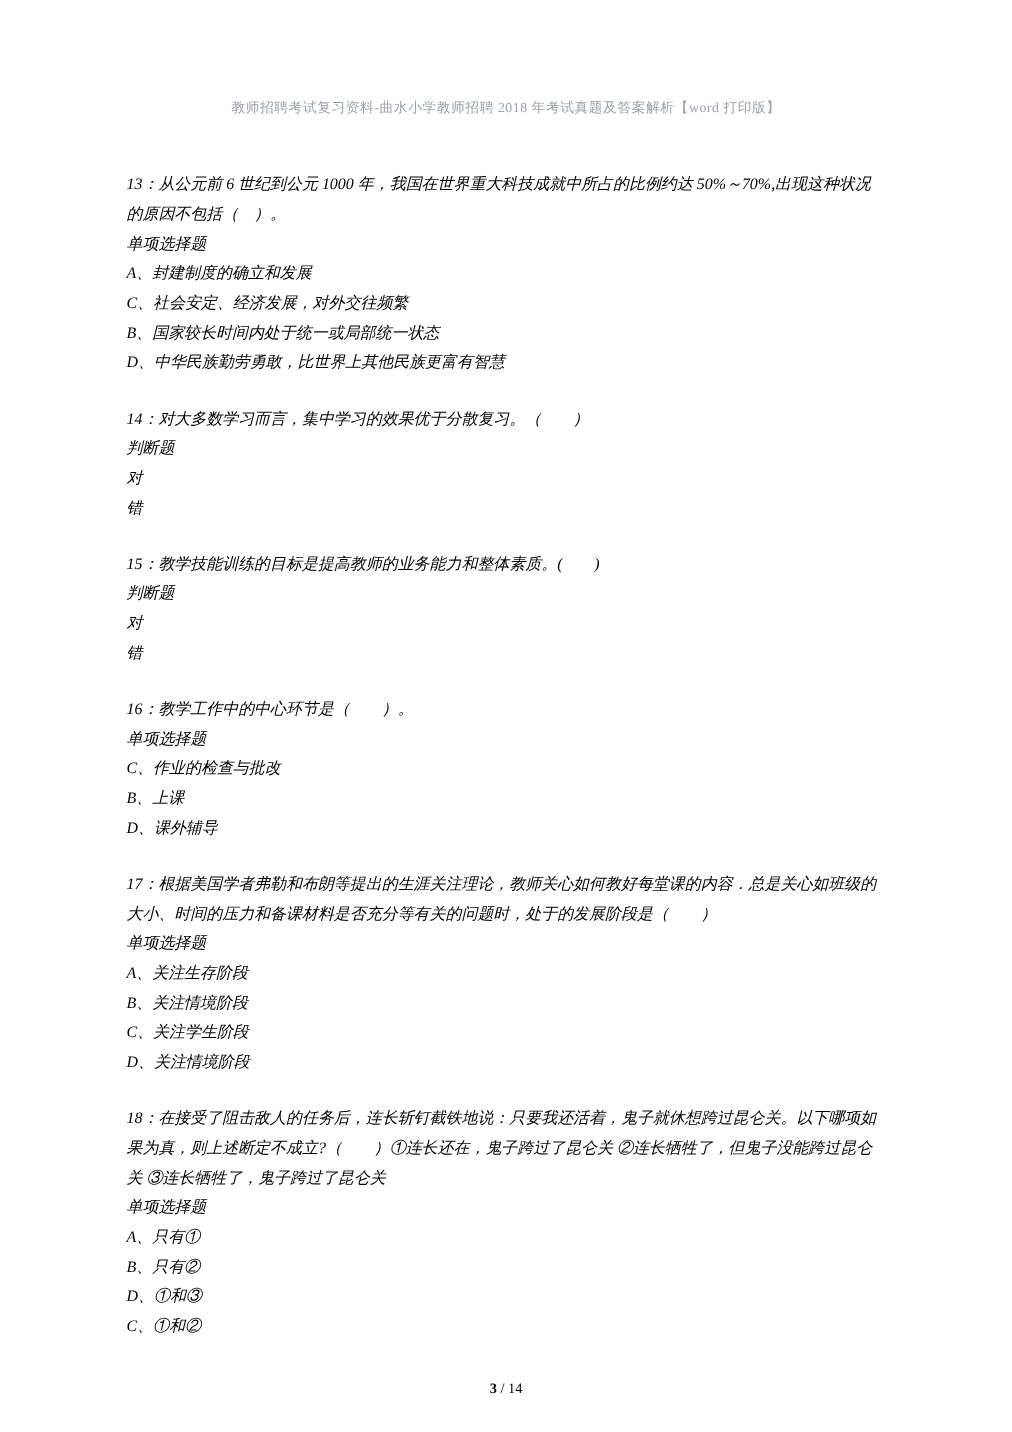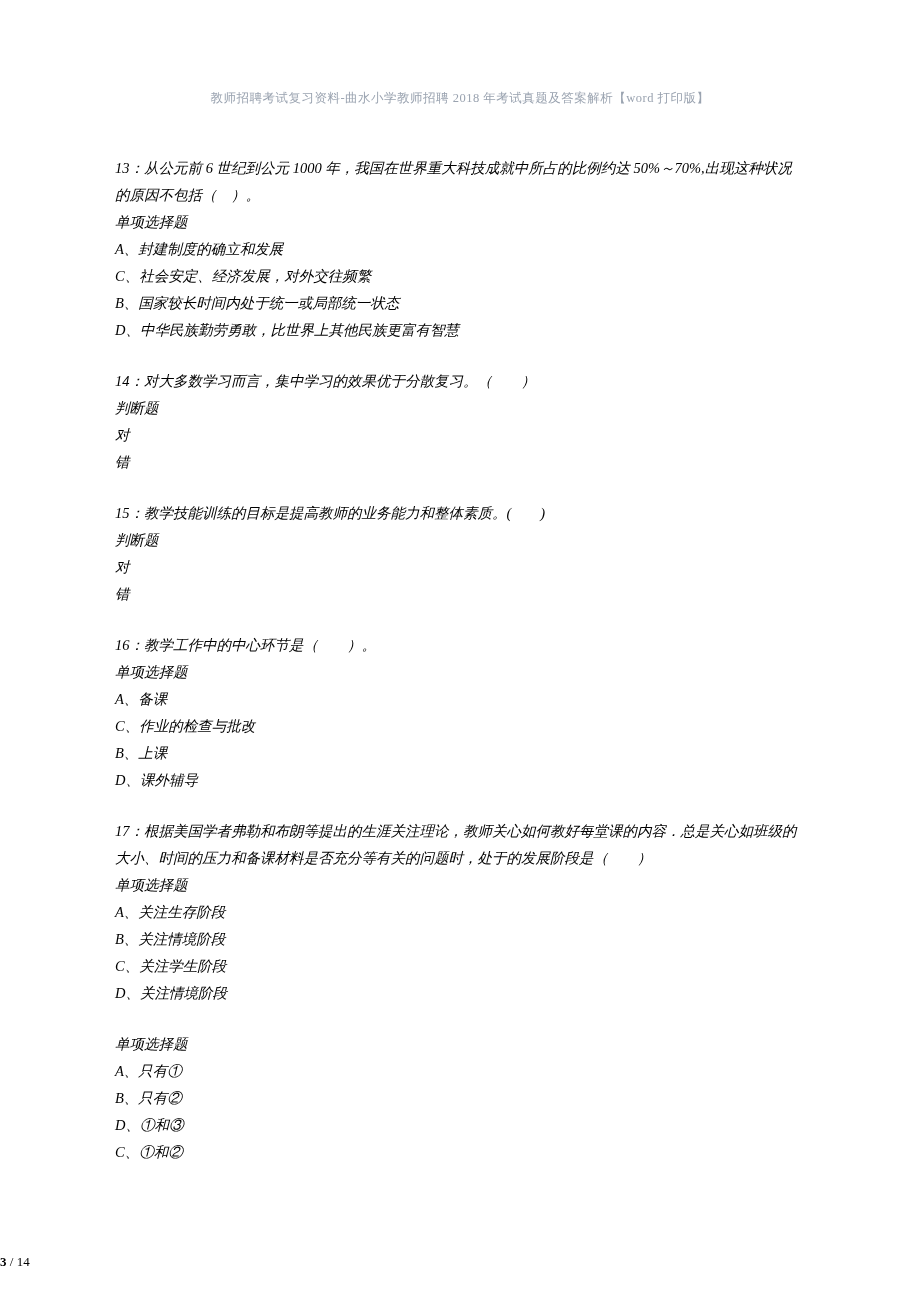--- a/index.html
+++ b/index.html
@@ -35,21 +35,21 @@
     font-style: italic;
   }
   .q-stem { }
   .q-type { }
   .q-option { }
   .page-num {
     position: absolute;
     bottom: 50px;
     left: 0;
     right: 0;
-    text-align: left;
+    text-align: center;
     font-size: 13px;
     color: #000;
   }
   .page-num .cur { font-weight: bold; }
 </style>
 </head>
 <body>
 
 <div class="page">
   <div class="header-title">教师招聘考试复习资料-曲水小学教师招聘 2018 年考试真题及答案解析【word 打印版】</div>
@@ -73,36 +73,36 @@
   <div class="question-block">
     <div class="q-stem"><span>15</span><span>：教学技能训练的目标是提高教师的业务能力和整体素质。(　　)</span></div>
     <div class="q-type">判断题</div>
     <div class="q-option">对</div>
     <div class="q-option">错</div>
   </div>
 
   <div class="question-block">
     <div class="q-stem"><span>16</span><span>：教学工作中的中心环节是（　　）。</span></div>
     <div class="q-type">单项选择题</div>
-    <div class="q-option">A、备课</div>
     <div class="q-option">C、作业的检查与批改</div>
     <div class="q-option">B、上课</div>
     <div class="q-option">D、课外辅导</div>
   </div>
 
   <div class="question-block">
     <div class="q-stem"><span>17</span><span>：根据美国学者弗勒和布朗等提出的生涯关注理论，教师关心如何教好每堂课的内容．总是关心如班级的大小、时间的压力和备课材料是否充分等有关的问题时，处于的发展阶段是（　　）</span></div>
     <div class="q-type">单项选择题</div>
     <div class="q-option">A、关注生存阶段</div>
     <div class="q-option">B、关注情境阶段</div>
     <div class="q-option">C、关注学生阶段</div>
     <div class="q-option">D、关注情境阶段</div>
   </div>
 
   <div class="question-block">
+    <div class="q-stem"><span>18</span><span>：在接受了阻击敌人的任务后，连长斩钉截铁地说：只要我还活着，鬼子就休想跨过昆仑关。以下哪项如果为真，则上述断定不成立?（　　）①连长还在，鬼子跨过了昆仑关 ②连长牺牲了，但鬼子没能跨过昆仑关 ③连长牺牲了，鬼子跨过了昆仑关</span></div>
     <div class="q-type">单项选择题</div>
     <div class="q-option">A、只有①</div>
     <div class="q-option">B、只有②</div>
     <div class="q-option">D、①和③</div>
     <div class="q-option">C、①和②</div>
   </div>
 
   <div class="page-num">
     <span class="cur">3</span><span> / </span><span>14</span>
   </div>

